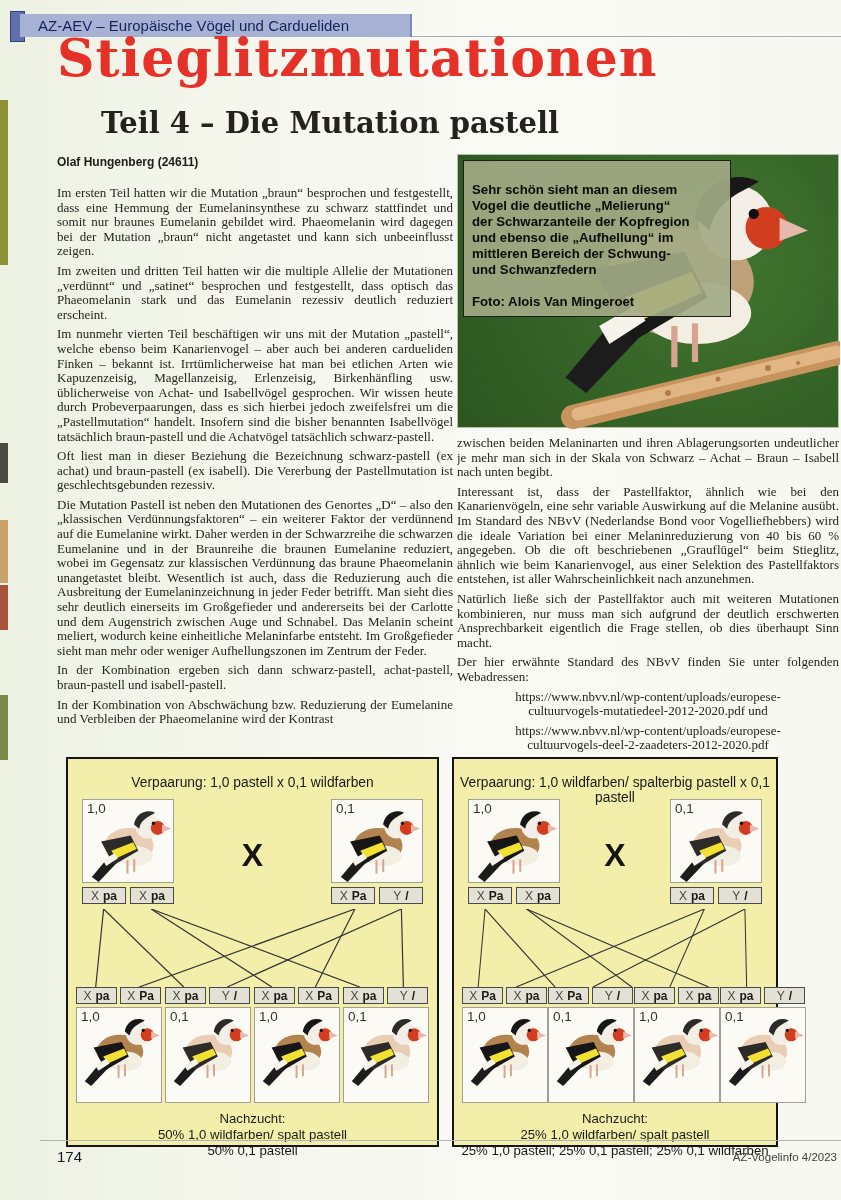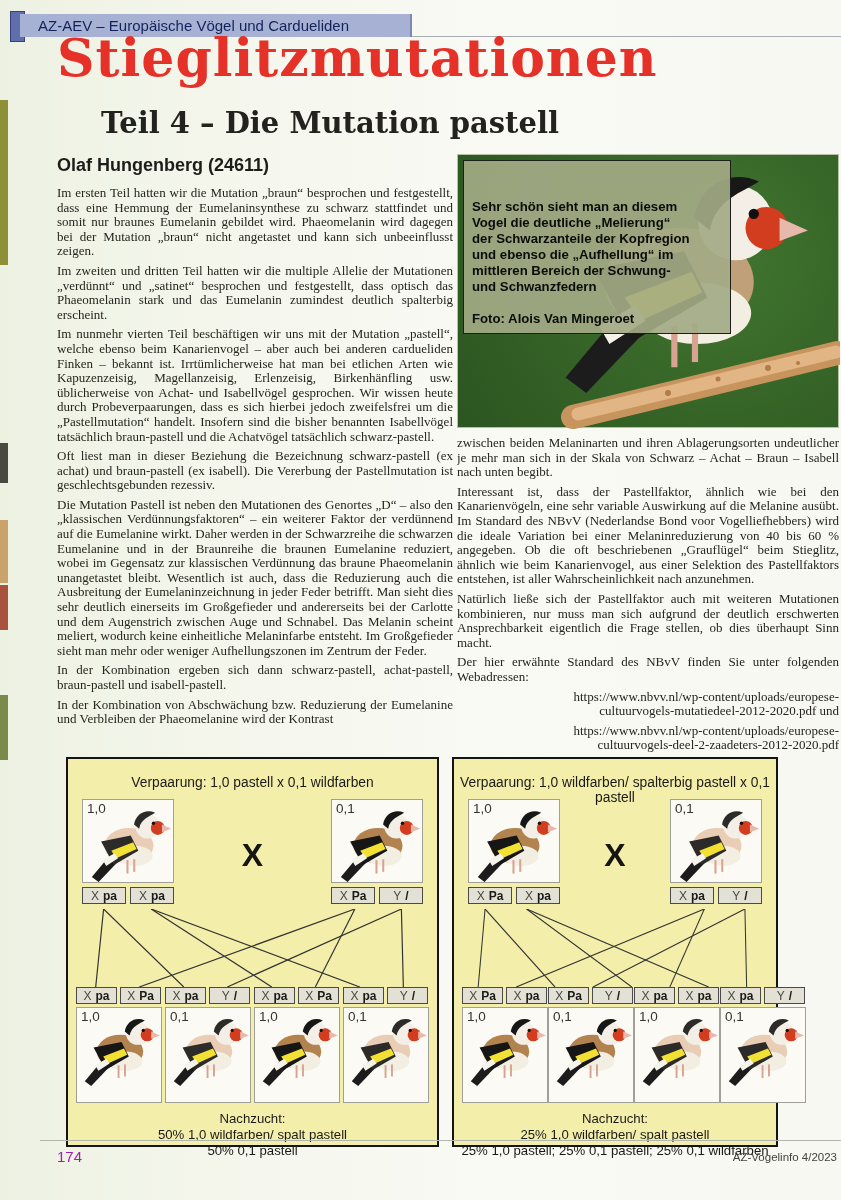--- a/index.html
+++ b/index.html
@@ -16,33 +16,33 @@
   .kicker-tab{position:absolute;left:10px;top:-2px;width:13px;height:29px;background:#5f6fae;border:1px solid #36407a;}
   .kicker-bar{position:absolute;left:20px;top:1px;width:392px;height:23px;background:#a7b1d4;border-right:2px solid #7d88b5;
     display:flex;align-items:center;padding-left:18px;box-sizing:border-box;
     font-family:"Liberation Sans",sans-serif;font-size:15px;color:#14225c;}
   
   .title{position:absolute;left:57px;top:27px;font-family:"DejaVu Serif",serif;font-weight:bold;
     font-size:52px;letter-spacing:1px;color:#e63128;}
   .subtitle{position:absolute;left:57px;top:106px;font-family:"DejaVu Serif",serif;font-weight:bold;
     font-size:29px;color:#24221e;margin-left:44px;}
   .author{position:absolute;left:57px;top:155px;font-family:"Liberation Sans",sans-serif;font-weight:bold;
-    font-size:18px;color:#1d1c19;}
+    font-size:12px;color:#1d1c19;}
   
   .col{position:absolute;overflow:hidden;}
   .col-left{left:57px;top:186px;width:396px;height:572px;}
   .col-right{left:457px;top:436px;width:382px;height:322px;}
   .col p{margin:0 0 5px 0;font-size:13px;line-height:14.6px;text-align:justify;white-space:pre-line;}
-  .col p.url{text-align:right;}
+  .col p.url{text-align:center;}
   
   .photo{position:absolute;left:457px;top:154px;width:382px;height:274px;
     background:radial-gradient(circle at 68% 38%,#41762f 0%,#356327 55%,#2c5520 100%);
     border:1px solid #b9c0a8;box-sizing:border-box;}
   .photo-caption{position:absolute;left:5px;top:5px;width:250px;background:rgba(163,170,133,0.92);
-    border:1px solid #1d1d1a;padding:22px 8px 6px 8px;
+    border:1px solid #1d1d1a;padding:5px 8px 6px 8px;
     font-family:"Liberation Sans",sans-serif;font-weight:bold;font-size:13.2px;line-height:16px;
     color:#0c0c0a;white-space:pre-line;}
   .photo-credit{font-family:"Liberation Sans",sans-serif;font-weight:bold;}
   .photo-bird{position:absolute;left:92px;top:6px;}
   .branch{position:absolute;left:0;top:0;}
   
   .diagram{position:absolute;top:757px;height:390px;background:#f3efab;border:2px solid #141414;
     box-sizing:border-box;font-family:"Liberation Sans",sans-serif;color:#1b1a17;}
   .diagram-1{left:66px;width:373px;}
   .diagram-2{left:452px;width:326px;}
@@ -62,21 +62,21 @@
   .cross{position:absolute;left:50%;top:44px;transform:translateX(-50%);font-size:32px;font-weight:bold;color:#161511;}
   .lines{display:block;width:100%;height:78px;}
   .offspring{display:flex;justify-content:space-between;padding:0 8px;}
   .off-group{width:86px;}
   .off-group .alleles{margin:0 0 3px 0;gap:3px;}
   .off-group .allele{width:41px;}
   .off-group .white-box{width:86px;height:96px;}
   .result{text-align:center;font-size:13.2px;line-height:16px;margin-top:8px;}
   
   .footer-rule{position:absolute;left:40px;right:0;top:1140px;border-bottom:1px solid #b3b6ae;}
-  .page-number{position:absolute;left:57px;top:1148px;font-family:"Liberation Sans",sans-serif;font-size:15px;color:#a21caf;}
+  .page-number{position:absolute;left:57px;top:1148px;font-family:"Liberation Sans",sans-serif;font-size:15px;color:#0f172a;}
   .journal{position:absolute;right:4px;top:1151px;font-family:"Liberation Sans",sans-serif;font-size:11.5px;color:#44423c;}
   
   svg[data-variant="wildfarben"]{--body:#b2824f;--wing:#161616;}
   svg[data-variant="pastell"]{--body:#e9cdb4;--wing:#2c2b29;}
   svg[data-variant="photo"]{--body:#bfa078;--wing:#181818;}
 </style>
 </head>
 <body>
 
 <svg width="0" height="0" style="position:absolute">
@@ -110,21 +110,21 @@
   <div class="kicker-tab"></div>
   <div class="kicker-bar">AZ-AEV – Europäische Vögel und Cardueliden</div>
 </div>
 
 <div class="title">Stieglitzmutationen</div>
 <div class="subtitle">Teil 4 – Die Mutation pastell</div>
 <div class="author">Olaf Hungenberg (24611)</div>
 
 <div class="col col-left">
   <p>Im ersten Teil hatten wir die Mutation „braun“ besprochen und festgestellt, dass eine Hemmung der Eumelaninsynthese zu schwarz stattfindet und somit nur braunes Eumelanin gebildet wird. Phaeomelanin wird dagegen bei der Mutation „braun“ nicht angetastet und kann sich unbeeinflusst zeigen.</p>
-  <p>Im zweiten und dritten Teil hatten wir die multiple Allelie der Mutationen „verdünnt“ und „satinet“ besprochen und festgestellt, dass optisch das Phaeomelanin stark und das Eumelanin zumindest deutlich spalterbig erscheint.</p>
+  <p>Im zweiten und dritten Teil hatten wir die multiple Allelie der Mutationen „verdünnt“ und „satinet“ besprochen und festgestellt, dass optisch das Phaeomelanin stark und das Eumelanin rezessiv deutlich reduziert erscheint.</p>
   <p>Im nunmehr vierten Teil beschäftigen wir uns mit der Mutation „pastell“, welche ebenso beim Kanarienvogel – aber auch bei anderen cardueliden Finken – bekannt ist. Irrtümlicherweise hat man bei etlichen Arten wie Kapuzenzeisig, Magellanzeisig, Erlenzeisig, Birkenhänfling usw. üblicherweise von Achat- und Isabellvögel gesprochen. Wir wissen heute durch Probeverpaarungen, dass es sich hierbei jedoch zweifelsfrei um die „Pastellmutation“ handelt. Insofern sind die bisher benannten Isabellvögel tatsächlich braun-pastell und die Achatvögel tatsächlich schwarz-pastell.</p>
   <p>Oft liest man in dieser Beziehung die Bezeichnung schwarz-pastell (ex achat) und braun-pastell (ex isabell). Die Vererbung der Pastellmutation ist geschlechtsgebunden rezessiv.</p>
   <p>Die Mutation Pastell ist neben den Mutationen des Genortes „D“ – also den „klassischen Verdünnungsfaktoren“ – ein weiterer Faktor der verdünnend auf die Eumelanine wirkt. Daher werden in der Schwarzreihe die schwarzen Eumelanine und in der Braunreihe die braunen Eumelanine reduziert, wobei im Gegensatz zur klassischen Verdünnung das braune Phaeomelanin unangetastet bleibt. Wesentlich ist auch, dass die Reduzierung auch die Ausbreitung der Eumelaninzeichnung in jeder Feder betrifft. Man sieht dies sehr deutlich einerseits im Großgefieder und andererseits bei der Carlotte und dem Augenstrich zwischen Auge und Schnabel. Das Melanin scheint meliert, wodurch keine einheitliche Melaninfarbe entsteht. Im Großgefieder sieht man mehr oder weniger Aufhellungszonen im Zentrum der Feder.</p>
   <p>In der Kombination ergeben sich dann schwarz-pastell, achat-pastell, braun-pastell und isabell-pastell.</p>
   <p>In der Kombination von Abschwächung bzw. Reduzierung der Eumelanine und Verbleiben der Phaeomelanine wird der Kontrast</p>
 </div>
 
 <div class="photo">
   <svg class="branch" width="382" height="274" viewBox="0 0 382 274">
     <line x1="115" y1="262" x2="380" y2="198" stroke="#c8945e" stroke-width="24" stroke-linecap="round"></line>

